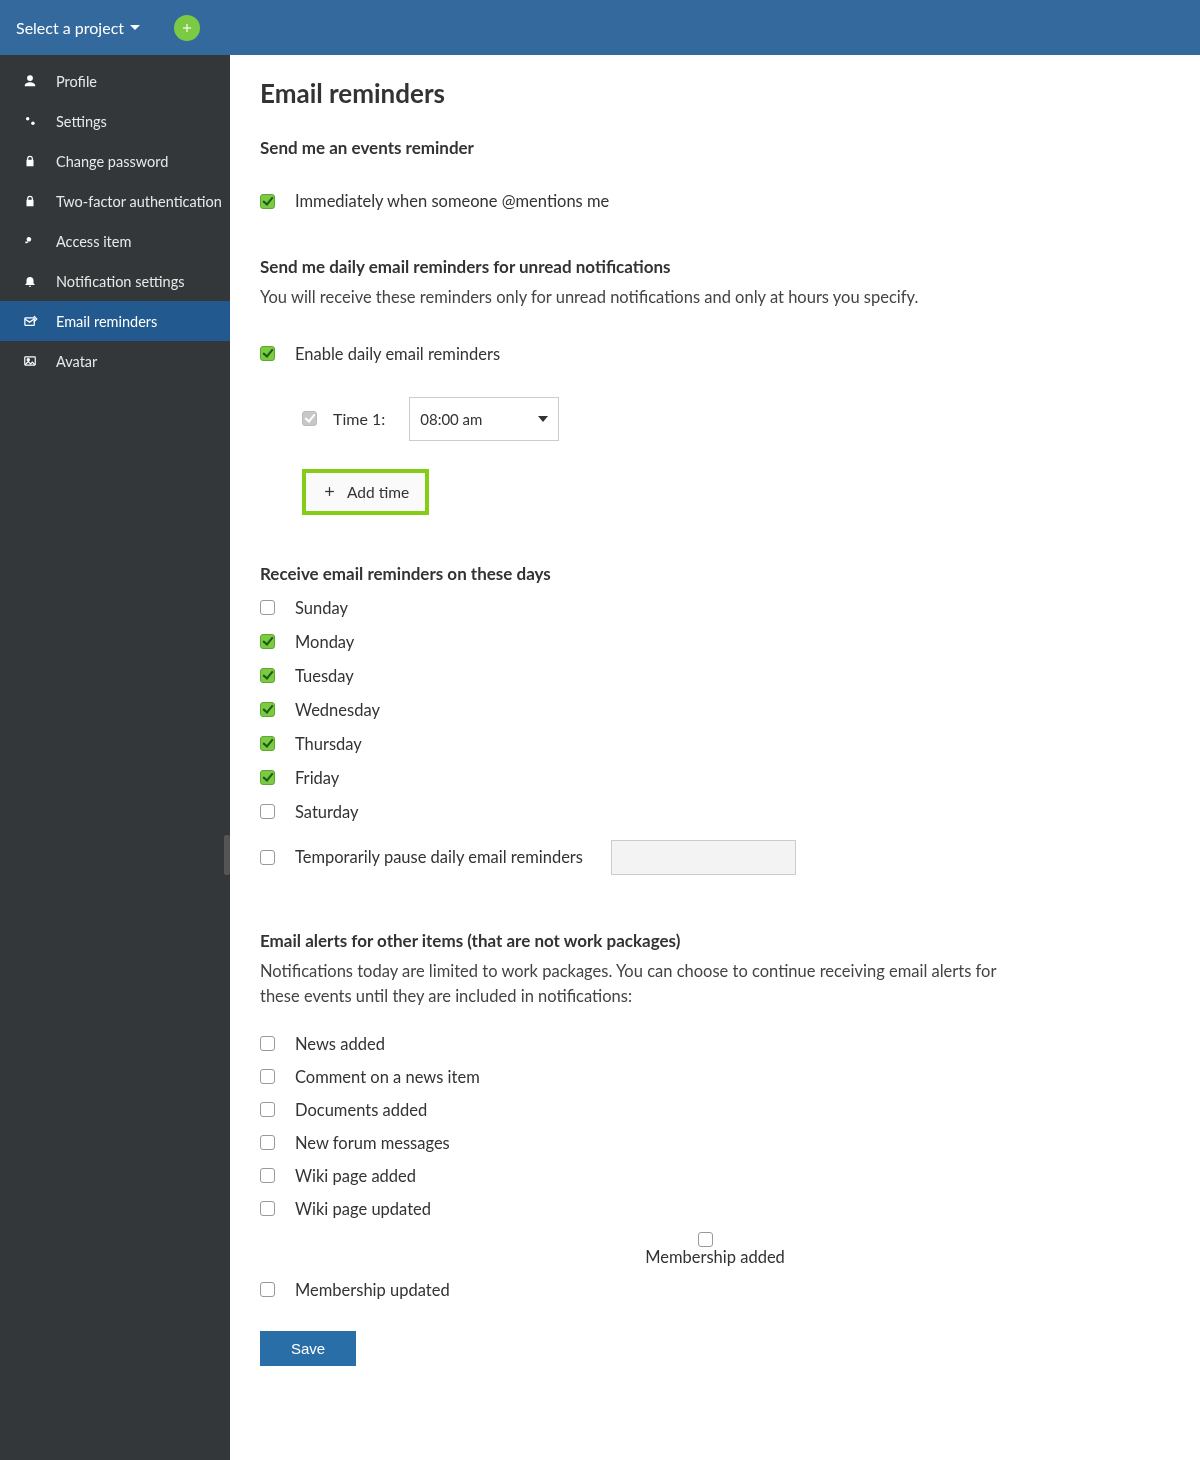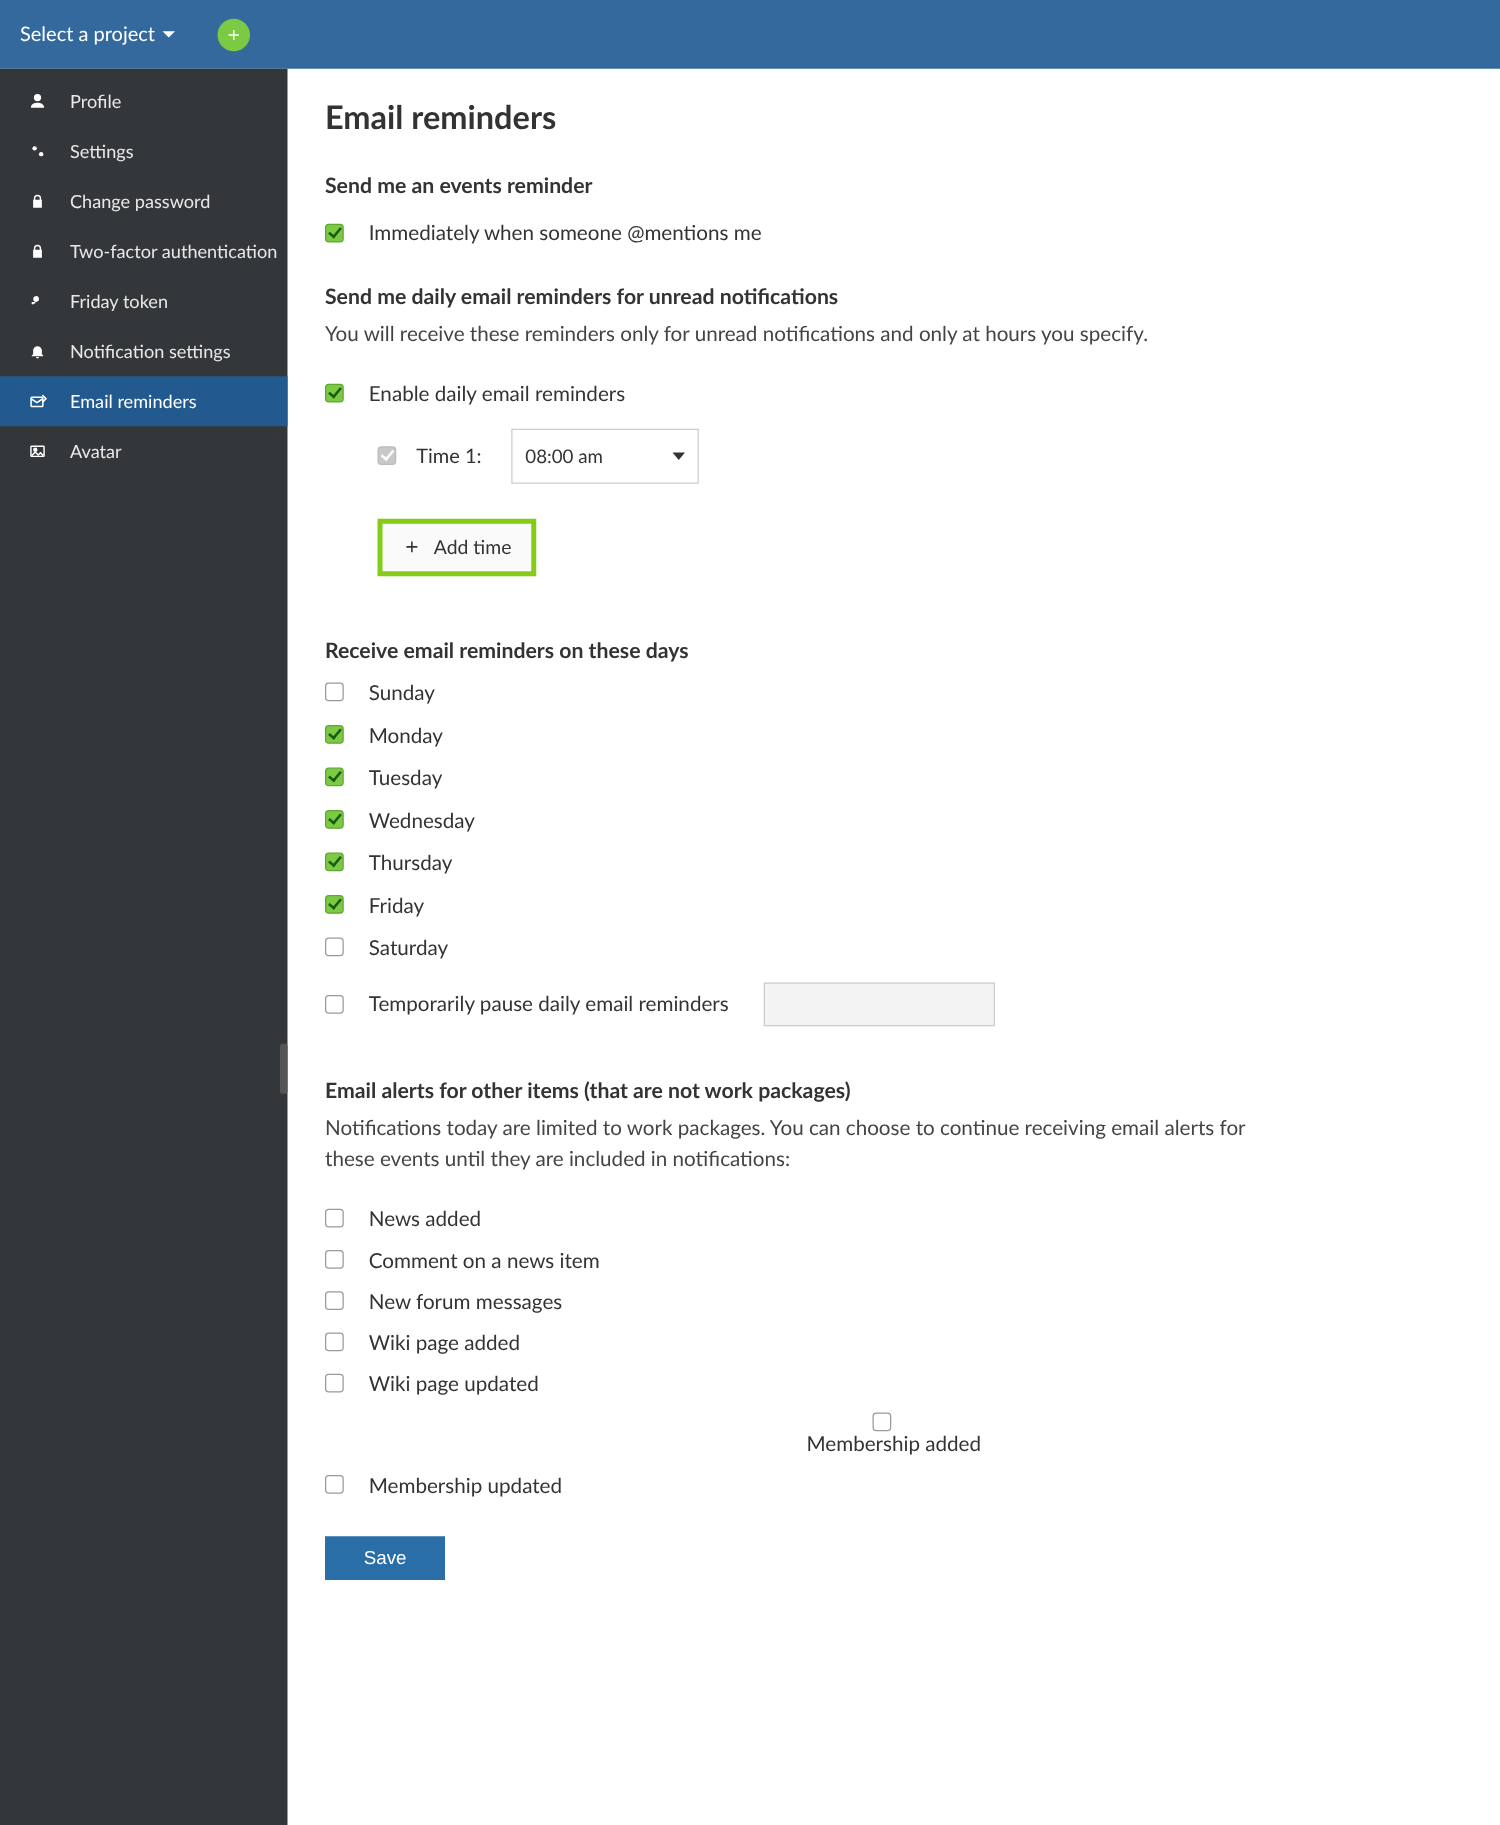--- a/index.html
+++ b/index.html
@@ -100,21 +100,21 @@
   .section-sub {
     font-size: 16.5px;
     color: #444;
     line-height: 1.55;
     margin-bottom: 24px;
     max-width: 780px;
   }
   .check-row {
     display: flex;
     align-items: center;
-    margin: 18px 0;
+    margin: 33px 0;
   }
   .days .check-row { margin: 14px 0; }
   .checkbox {
     width: 15px; height: 15px;
     border: 1px solid #999;
     border-radius: 3px;
     background: #fff;
     margin-right: 20px;
     position: relative;
     flex-shrink: 0;
@@ -244,21 +244,21 @@
           </svg>
         </span>
       <span class="label">Two-factor authentication</span>
     </div>
     <div class="sidebar-item">
       <span class="ic">
           <svg viewBox="0 0 24 24" width="14" height="14" fill="#fff">
             <path d="M14 8a4 4 0 1 0-3.87 5H4v3h3v-1h2v-2h1.13A4 4 0 0 0 14 8z"></path>
           </svg>
         </span>
-      <span class="label">Friday token</span>
+      <span class="label">Access item</span>
     </div>
     <div class="sidebar-item">
       <span class="ic">
           <svg viewBox="0 0 24 24" width="14" height="14" fill="#fff">
             <path d="M12 22a2 2 0 0 0 2-2h-4a2 2 0 0 0 2 2zm6-6V11a6 6 0 1 0-12 0v5l-2 2v1h16v-1z"></path>
           </svg>
         </span>
       <span class="label">Notification settings</span>
     </div>
     <div class="sidebar-item active">
@@ -368,20 +368,24 @@
         <div class="check-row" style="margin: 13px 0px;">
           <div class="checkbox"></div>
           <label>News added</label>
         </div>
         <div class="check-row" style="margin: 13px 0px;">
           <div class="checkbox"></div>
           <label>Comment on a news item</label>
         </div>
         <div class="check-row" style="margin: 13px 0px;">
           <div class="checkbox"></div>
+          <label>Documents added</label>
+        </div>
+        <div class="check-row" style="margin: 13px 0px;">
+          <div class="checkbox"></div>
           <label>New forum messages</label>
         </div>
         <div class="check-row" style="margin: 13px 0px;">
           <div class="checkbox"></div>
           <label>Wiki page added</label>
         </div>
         <div class="check-row" style="margin: 13px 0px;">
           <div class="checkbox"></div>
           <label>Wiki page updated</label>
         </div>

